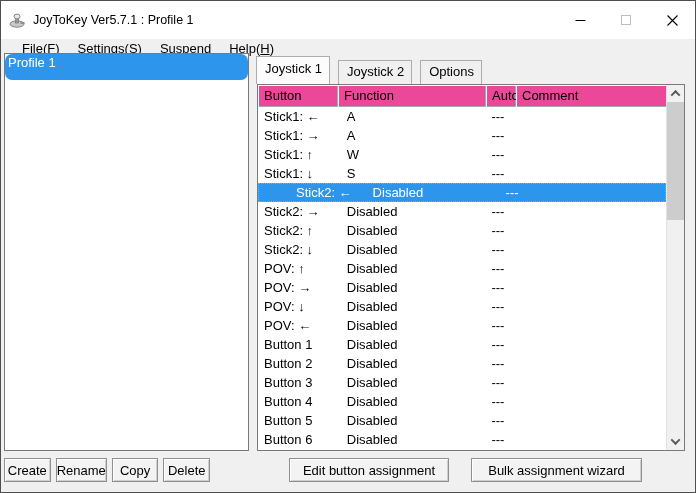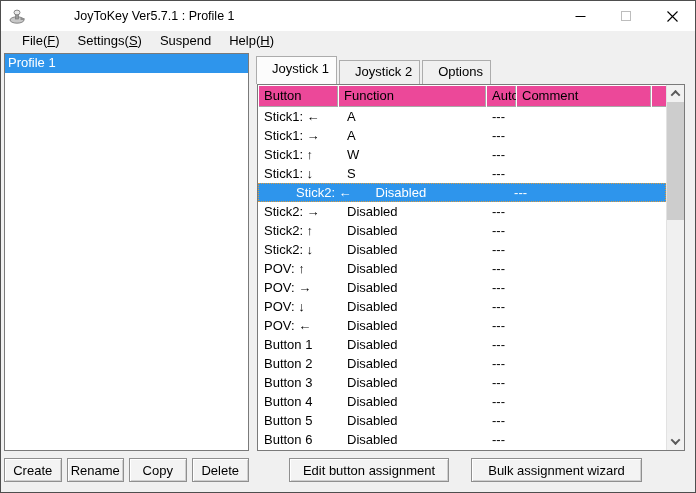--- a/index.html
+++ b/index.html
@@ -12,25 +12,24 @@
   }
   .window {
     position: relative;
     width: 696px; height: 493px;
     border: 1px solid #4E4E4E;
     background: #F0F0F0;
     overflow: hidden;
   }
   
   .titlebar {
-    height: 30px;
+    height: 38px;
     background: #FFFFFF;
     display: flex;
     align-items: center;
-    gap: 41px;
   }
   .app-icon { margin-left: 8px; width: 18px; height: 16px; flex: 0 0 auto; }
   .title-text { margin-left: 6px; font-size: 12.5px; white-space: nowrap; }
   .caption-buttons { margin-left: auto; display: flex; height: 30px; }
   .cap-btn { width: 46px; height: 30px; display:flex; align-items:center; justify-content:center; }
   
   .menubar {
     height: 22px;
     background: #F0F0F0;
     display: flex;
@@ -42,28 +41,29 @@
   
   .profile-list {
     position: absolute;
     left: 3px; top: 52px;
     width: 245px; height: 398px;
     background: #fff;
     border: 1px solid #7A7A7A;
     overflow: hidden;
   }
   .profile-item {
-    height: 19px; line-height: 18px;
+    height: 26px; line-height: 18px;
     padding-left: 3px;
+    border-radius: 7px;
   }
   .profile-item.selected { background: #2E95EC; color: #fff; }
   .profile-actions {
     position: absolute;
     left: 3px; top: 457px;
-    width: 245px; height: 25px;
+    width: 206px; height: 25px;
     display: flex; gap: 5px;
   }
   .btn {
     background: #F3F3F3;
     border: 1px solid #8F8F8F;
     box-shadow: inset 1px 1px 0 #FFFFFF, inset -1px -1px 0 #CFCFCF;
     font-family: inherit; font-size: 13px;
     height: 24px;
     cursor: default;
   }
@@ -73,22 +73,22 @@
     position: absolute;
     left: 255px; top: 53px;
     display: flex;
     align-items: flex-end;
     height: 30px;
   }
   .tab {
     background: #F0F0F0;
     border: 1px solid #ACACAC;
     border-bottom: none;
-    padding: 3px 7px 4px 15px;
-    margin-right: 2px;
+    padding: 3px 7px 4px 8px;
+    margin-right: 8px;
     height: 24px;
   }
   .tab.active {
     background: #FCFCFC;
     height: 28px;
     padding-top: 4px;
     position: relative;
     z-index: 2;
   }
   
@@ -104,21 +104,21 @@
   .th {
     background: #ec4899;
     box-shadow: inset 1px 1px 0 #FFFFFF, inset -1px -1px 0 #A8A8A8;
     line-height: 21px;
     padding-left: 6px;
     overflow: hidden; white-space: nowrap;
   }
   .col-button  { width: 80px; }
   .col-function{ width: 148px; }
   .col-auto    { width: 30px; }
-  .col-comment { width: 135px; }
+  .col-comment { width: 151px; }
   .col-fill    { width: 7px; flex: 1; padding-left: 0; }
   .tbody { position: absolute; left: 0; top: 22px; right: 18px; bottom: 0; overflow: hidden; border-radius: 14px; }
   .tr { display: flex; height: 19px; line-height: 19px; white-space: nowrap; }
   .td { overflow: hidden; }
   .tr .col-button   { padding-left: 6px; }
   .tr .col-function { padding-left: 9px; }
   .tr .col-auto     { padding-left: 6px; }
   .tr .col-comment  { padding-left: 6px; }
   .tr.selected {
     background: #2E95EC;

